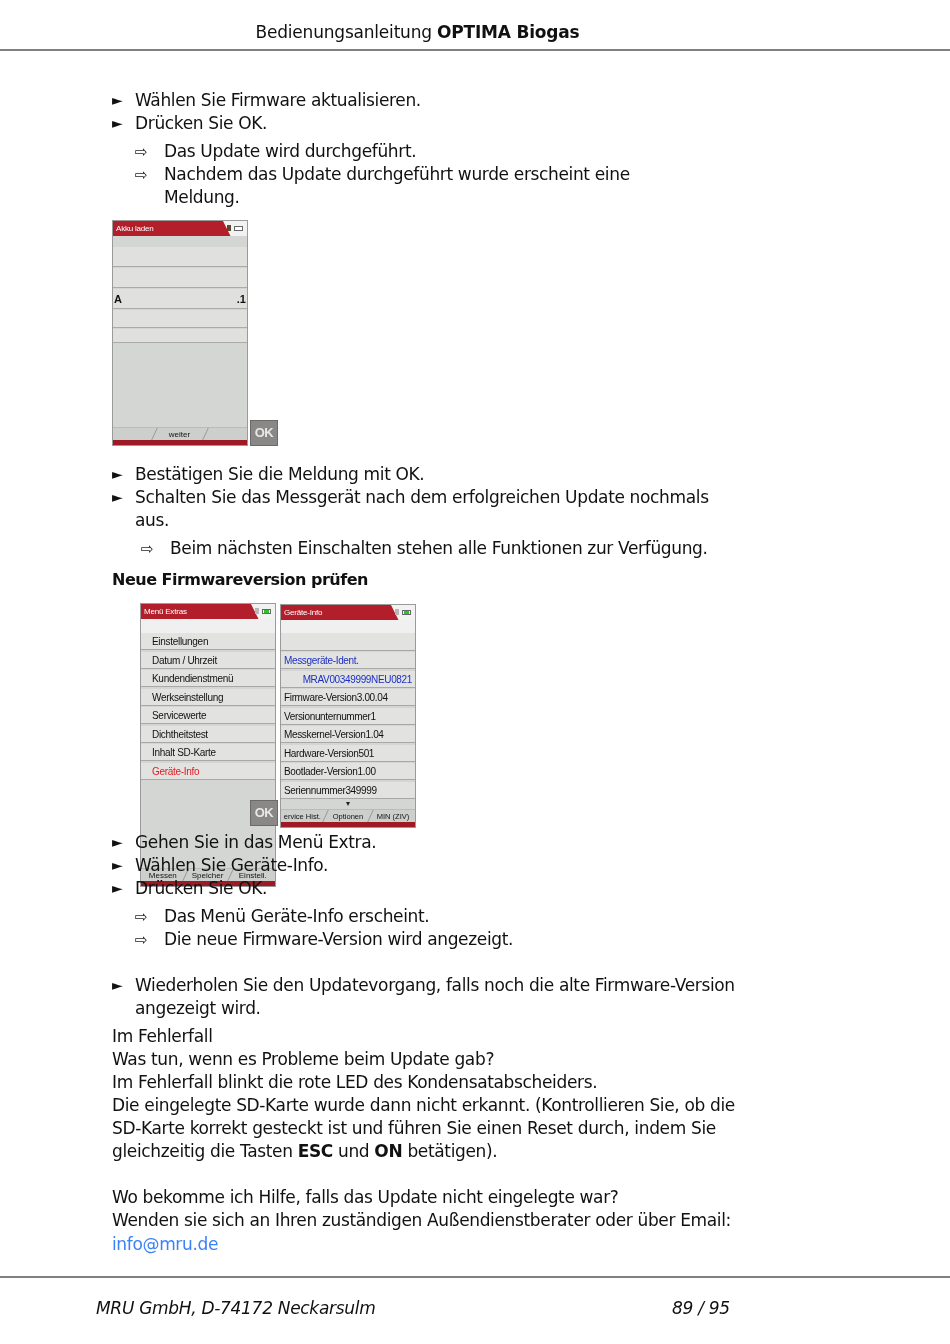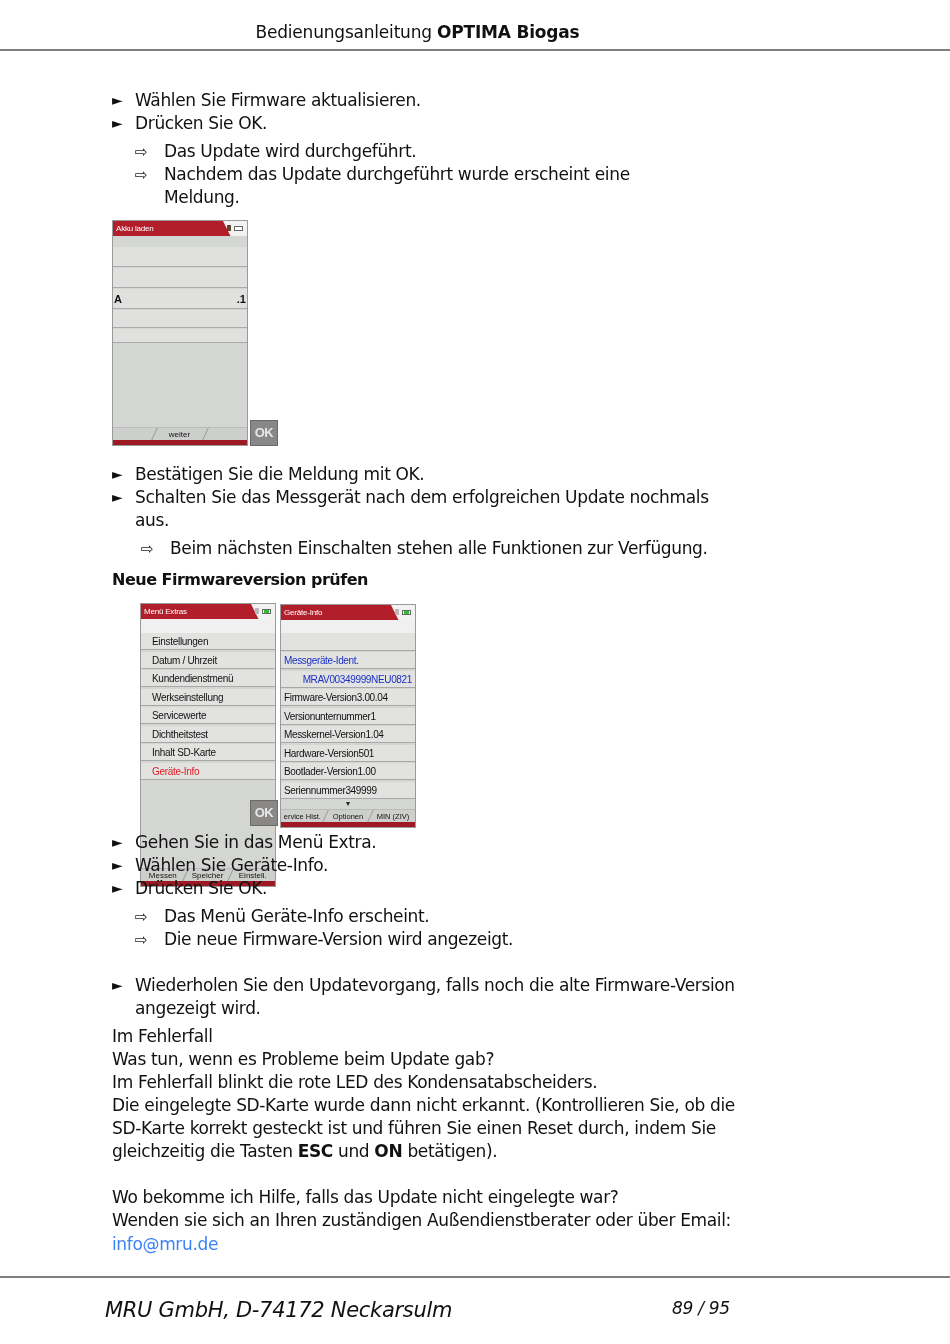--- a/index.html
+++ b/index.html
@@ -3,21 +3,21 @@
 <meta charset="utf-8">
 <style>
   * { box-sizing: border-box; margin: 0; padding: 0; }
   html, body { width: 950px; height: 1344px; background: #ffffff; overflow: hidden; }
   body { position: relative; font-family: "DejaVu Sans", sans-serif; color: #111; }
 
   .hdr-title { position: absolute; top: 22px; left: 0; width: 835px; text-align: center; font-size: 17px; letter-spacing: -0.2px; }
   .hdr-title b { font-weight: bold; }
   .hdr-line { position: absolute; top: 49px; left: 0; width: 950px; height: 1.5px; background: #808080; }
   .ftr-line { position: absolute; top: 1276px; left: 0; width: 950px; height: 1.5px; background: #808080; }
-  .ftr-left { position: absolute; top: 1298px; left: 105px; font-size: 21px; font-style: italic; letter-spacing: -0.3px; }
+  .ftr-left { position: absolute; top: 1298px; left: 96px; font-size: 17px; font-style: italic; letter-spacing: -0.3px; }
   .ftr-right { position: absolute; top: 1298px; left: 672px; font-size: 17px; font-style: italic; letter-spacing: -0.3px; }
 
   .txt { position: absolute; font-size: 17px; line-height: 23px; letter-spacing: -0.35px; white-space: nowrap; }
   .step { left: 112px; }
   .step .mk { display: inline-block; width: 23px; font-size: 14px; vertical-align: 1px; }
   .res { left: 135px; }
   .res .mk { display: inline-block; width: 29px; font-size: 15px; color: #222; }
   .cont { left: 135px; }
   .cont2 { left: 164px; }
   .plain { left: 112px; }

